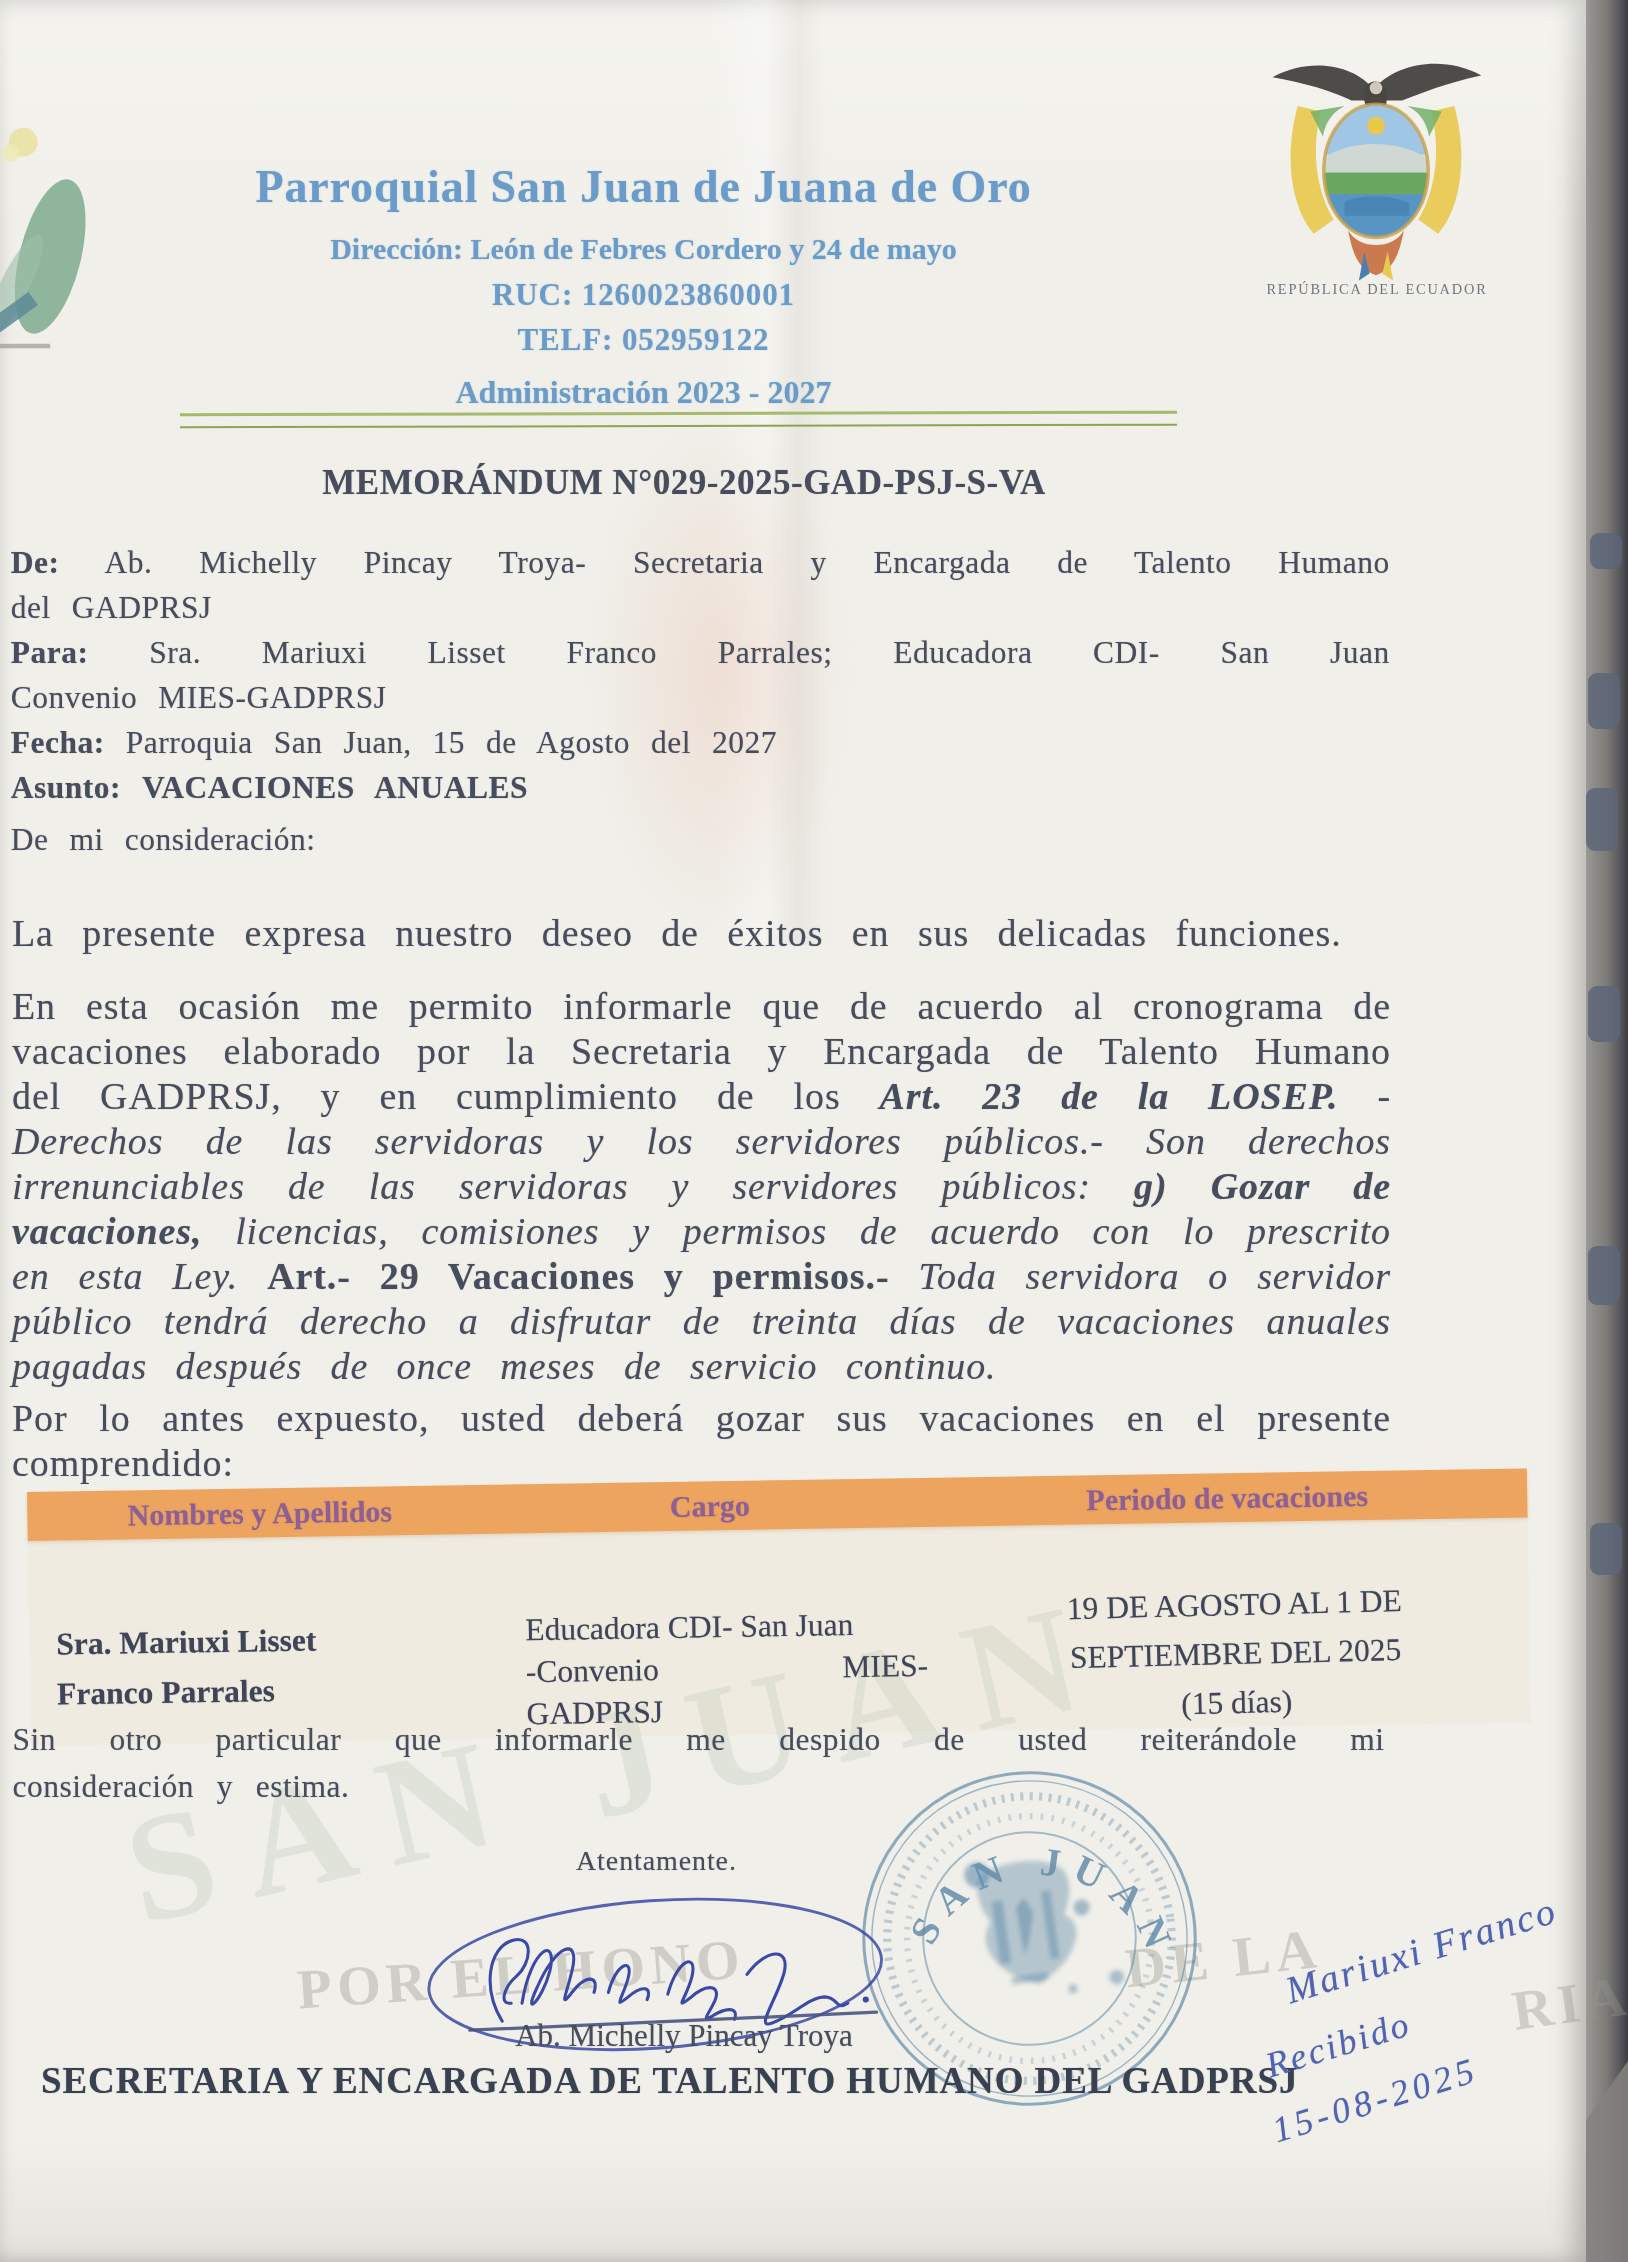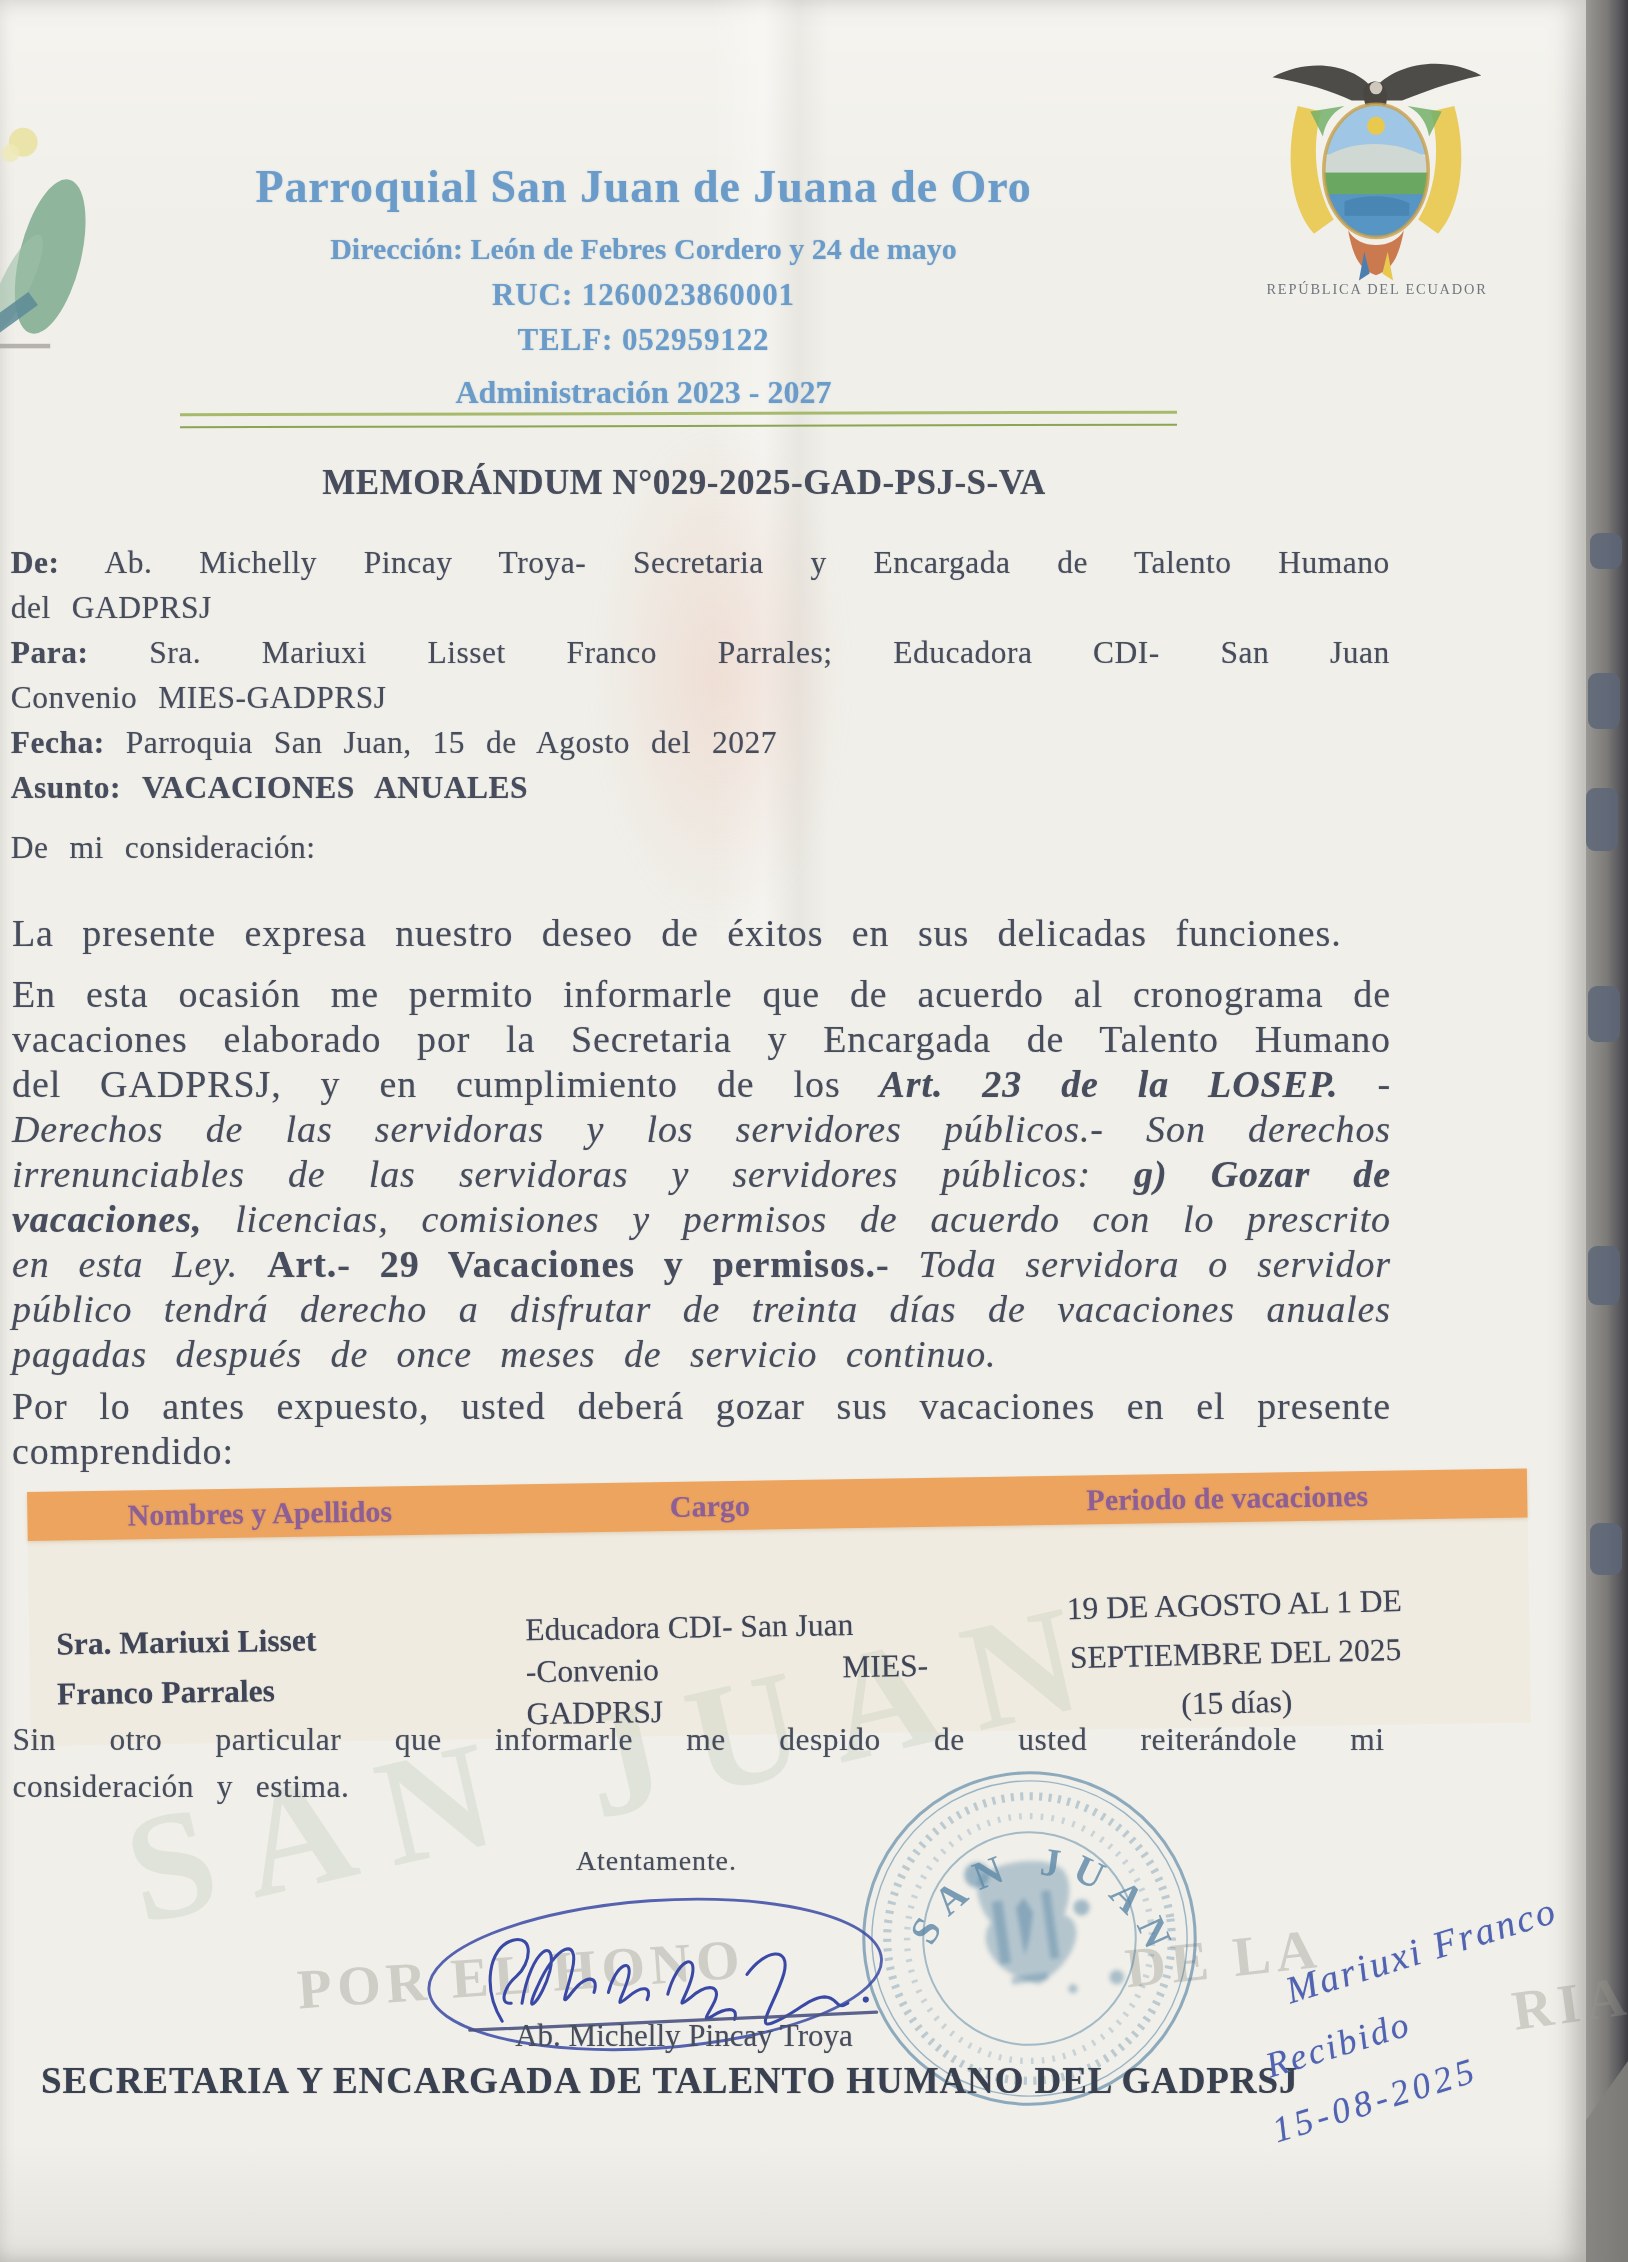--- a/index.html
+++ b/index.html
@@ -39,24 +39,24 @@
   #coat-caption{left:1242px;top:281px;width:270px;text-align:center;font-size:14.4px;
     color:#70757e;letter-spacing:1.8px;font-family:"Liberation Serif",serif;}
   
   .ink{color:#474d5c;text-shadow:0 0 1.1px rgba(71,77,92,.45);}
   #memo-title{left:126px;top:463px;width:1116px;text-align:center;
     font-size:35px;font-weight:bold;letter-spacing:0.5px;}
   #meta{left:10.8px;top:540px;width:1379px;font-size:31.5px;line-height:45px;
     letter-spacing:0.5px;word-spacing:12.6px;}
   .jline{text-align:justify;text-align-last:justify;}
   .lbl{font-weight:bold;}
-  #salutation{margin-top:15px;}
+  #salutation{margin-top:7px;}
   #body-text{left:12px;top:911px;width:1379px;font-size:38px;line-height:45px;
     letter-spacing:0.9px;word-spacing:18px;}
-  #p2{margin-top:16px;text-align:justify;}
+  #p2{margin-top:28px;text-align:justify;}
   #p3{margin-top:7.2px;}
   .bi{font-weight:bold;font-style:italic;}
   .it{font-style:italic;}
   .bo{font-weight:bold;}
   
   #vac-table{left:27px;top:1492px;width:1500px;height:236px;transform:rotate(-.9deg);
     transform-origin:left top;}
   #thead{display:flex;height:49px;background:#eca45f;box-shadow:0 1.8px 3.6px rgba(190,130,60,.25);}
   #thead .th{color:#8e5f94;font-weight:bold;font-size:30px;line-height:49px;
     text-align:center;text-shadow:0 0 1.4px rgba(142,95,148,.5);}

